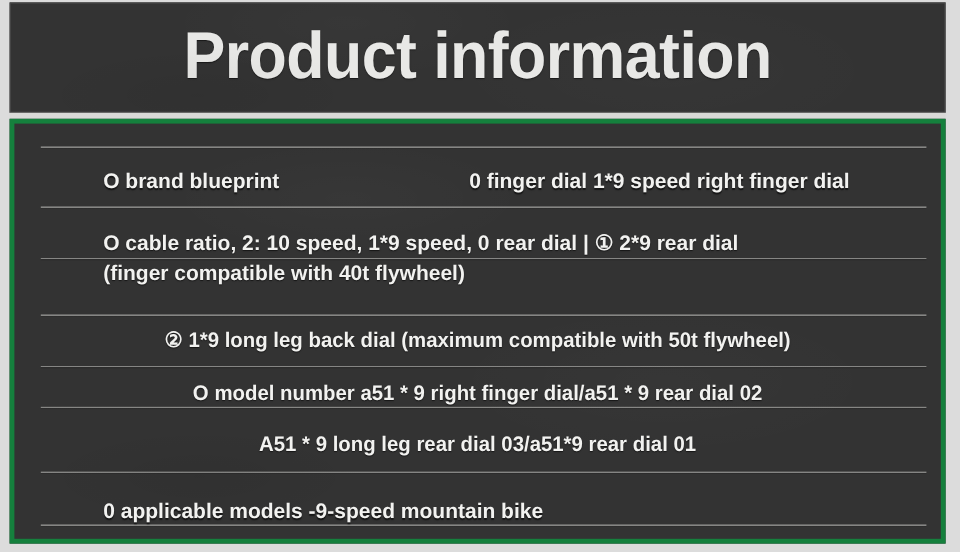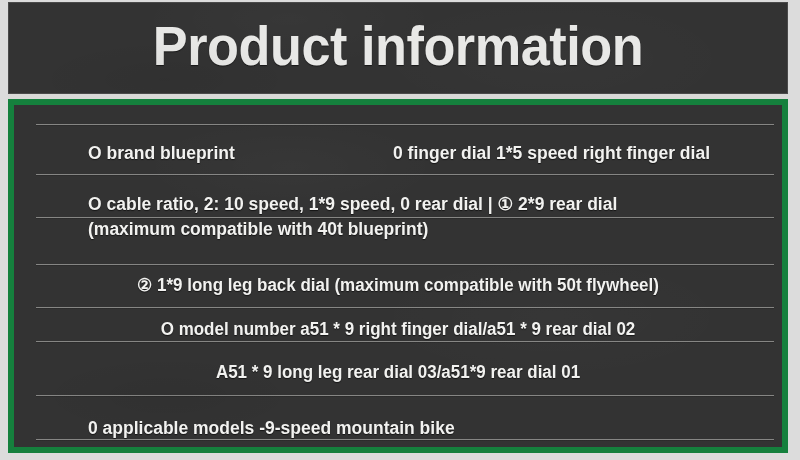--- a/index.html
+++ b/index.html
@@ -62,21 +62,21 @@
   }
 
   
   .body-panel {
     position: absolute;
     left: 8px;
     top: 99px;
     width: 780px;
     height: 354px;
     background: #333333;
-    border: 6px solid #15803d;
+    border: 4px solid #15803d;
     box-sizing: border-box;
     overflow: hidden;
   }
 
   
   .body-panel::after,
   .header-panel::after {
     content: "";
     position: absolute;
     inset: 0;
@@ -177,25 +177,25 @@
     <div class="rule" style="top:69px;"></div>
     <div class="rule" style="top:112px;"></div>
     <div class="rule" style="top:159px;"></div>
     <div class="rule" style="top:202px;"></div>
     <div class="rule" style="top:236px;"></div>
     <div class="rule" style="top:290px;"></div>
     <div class="rule" style="top:334px;"></div>
 
     <div class="row-split" style="top:37px;">
       <span class="col-left">O brand blueprint</span>
-      <span class="col-right">0 finger dial 1*5 speed right finger dial</span>
+      <span class="col-right">0 finger dial 1*9 speed right finger dial</span>
     </div>
 
     <div class="block-line" style="top:88px;">O cable ratio, 2: 10 speed, 1*9 speed, 0 rear dial | ① 2*9 rear dial</div>
-    <div class="block-line" style="top:113px;">(maximum compatible with 40t blueprint)</div>
+    <div class="block-line" style="top:113px;">(finger compatible with 40t flywheel)</div>
 
     <div class="row center" style="top:169px;">② 1*9 long leg back dial (maximum compatible with 50t flywheel)</div>
 
     <div class="row center" style="top:213px;">O model number a51 * 9 right finger dial/a51 * 9 rear dial 02</div>
 
     <div class="row center" style="top:256px;">A51 * 9 long leg rear dial 03/a51*9 rear dial 01</div>
 
     <div class="block-line" style="top:312px;">0 applicable models -9-speed mountain bike</div>
 
   </div>

